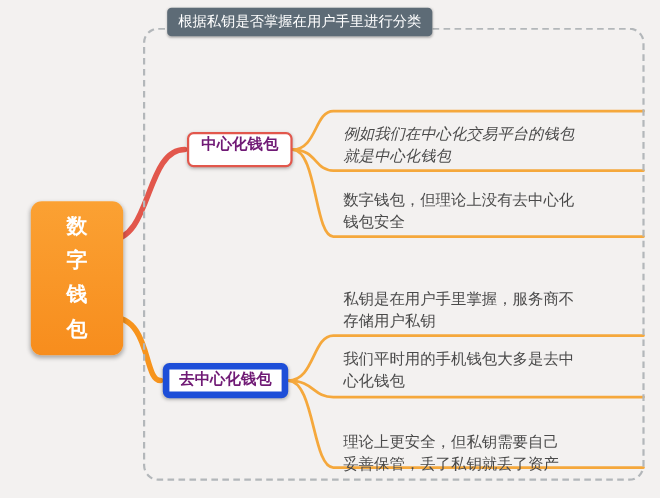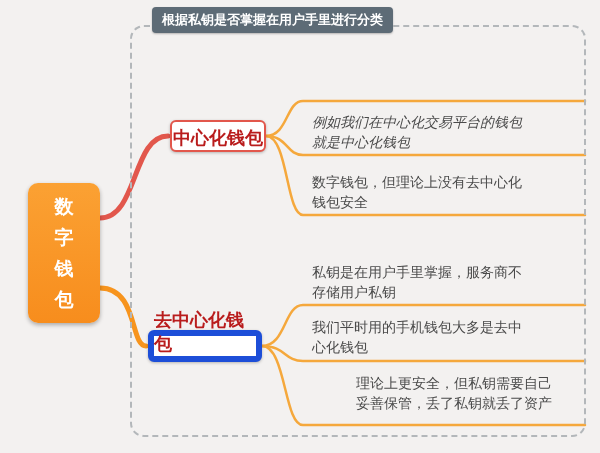--- a/index.html
+++ b/index.html
@@ -23,55 +23,55 @@
     border:2px dashed #b3b7ba;
     border-radius:14px;
     box-sizing:border-box;
   }
   .title-badge{
     position:absolute;
     left:152px;top:7px;
     background:#5d6b76;
     color:#ffffff;
     font-size:13px;
-    font-weight:bold;
+    font-weight:normal;
     padding:4px 10px;
     border-radius:4px;
     white-space:nowrap;
     box-shadow:0 1px 2px rgba(0,0,0,.25);
     z-index:3;
   }
   .root-node{
     position:absolute;
     left:28px;top:183px;
-    width:72px;height:140px;
+    width:84px;height:140px;
     background:linear-gradient(180deg,#fba133,#f78d1d);
     border-radius:10px;
     box-shadow:0 2px 4px rgba(0,0,0,.3);
     display:flex;align-items:center;justify-content:center;
     z-index:2;
   }
   .root-label{
     width:22px;
     color:#ffffff;
     font-size:19px;
     font-weight:bold;
     line-height:31px;
     text-align:center;
     word-break:break-all;
   }
   .branch-node{
     position:absolute;
     background:#ffffff;
     border-radius:6px;
     box-sizing:border-box;
-    display:flex;align-items:flex-end;justify-content:center;
-    font-size:18px;
+    display:flex;align-items:flex-start;justify-content:center;
+    font-size:14px;
     font-weight:bold;
-    color:#b91c1c;
+    color:#701a75;
     box-shadow:0 1px 3px rgba(0,0,0,.25);
     z-index:2;
   }
   .branch-centralized{
     left:170px;top:120px;width:96px;height:32px;
     border:2px solid #e2574c;
   }
   .branch-decentralized{
     left:148px;top:330px;width:114px;height:32px;
     border:6px solid #1d4ed8;
@@ -81,21 +81,21 @@
     font-size:14px;
     line-height:20px;
     color:#4a4a4a;
     z-index:2;
   }
   .leaf-1{left:312px;top:58px;width:232px;}
   .leaf-2{left:312px;top:112px;width:218px;font-style:italic;}
   .leaf-3{left:312px;top:172px;width:218px;}
   .leaf-4{left:312px;top:262px;width:218px;}
   .leaf-5{left:312px;top:318px;width:218px;font-family:Liberation Mono, monospace;}
-  .leaf-6{left:312px;top:373px;width:208px;margin-left:44px;}
+  .leaf-6{left:312px;top:392px;width:208px;}
 </style>
 </head>
 <body>
 
 <div class="canvas">
 
   <svg class="connectors" viewBox="0 0 600 453" xmlns="http://www.w3.org/2000/svg">
 
     <g fill="none" stroke-width="5" stroke-linecap="round" stroke="#e2574c">
       <path d="M100 218 C138 218, 132 136, 168 136"></path>

